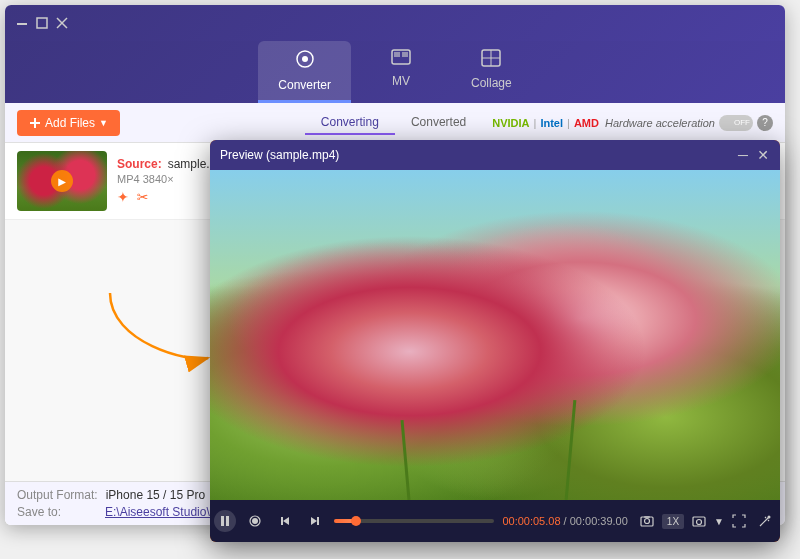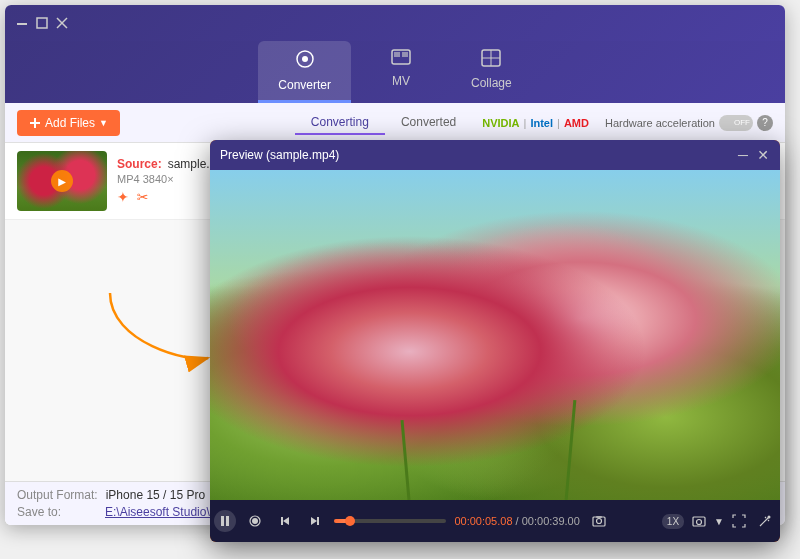--- a/index.html
+++ b/index.html
@@ -431,23 +431,22 @@
     .ctrl-group {
       display: flex;
       align-items: center;
       gap: 4px;
     }
     .speed-badge {
       background: rgba(255,255,255,0.15);
       color: #ccc;
       font-size: 10px;
       padding: 2px 5px;
-      border-radius: 7px;
-      cursor: pointer;
-      margin-left: 48px;
+      border-radius: 2px;
+      cursor: pointer;
     }
     .snapshot-icon {
       width: 22px;
       height: 22px;
       border: 1px solid #ddd;
       border-radius: 3px;
       display: flex;
       align-items: center;
       justify-content: center;
       font-size: 10px;
@@ -528,21 +527,21 @@
       <div class="status-tab">
         <span>Converted</span>
       </div>
     </div>
     <div class="hw-accel">
       <span class="hw-nvidia">NVIDIA</span>
       <span style="color:#aaa;">|</span>
       <span class="hw-intel">Intel</span>
       <span style="color:#aaa;">|</span>
       <span class="hw-amd">AMD</span>
-      <span style="color:#666;margin-left:12px;">Hardware acceleration</span>
+      <span style="color:#666;margin-left:2px;font-style:italic;">Hardware acceleration</span>
       <div class="toggle-off">
         <span style="font-size:8px;">OFF</span>
       </div>
       <div class="help-icon">
         <span>?</span>
       </div>
     </div>
   </div>
 
   <div class="content-area">

